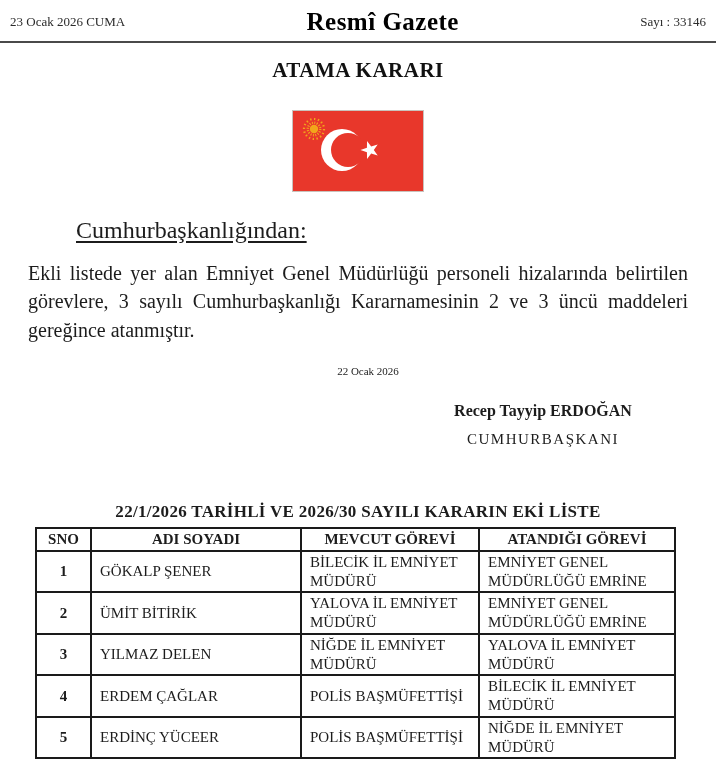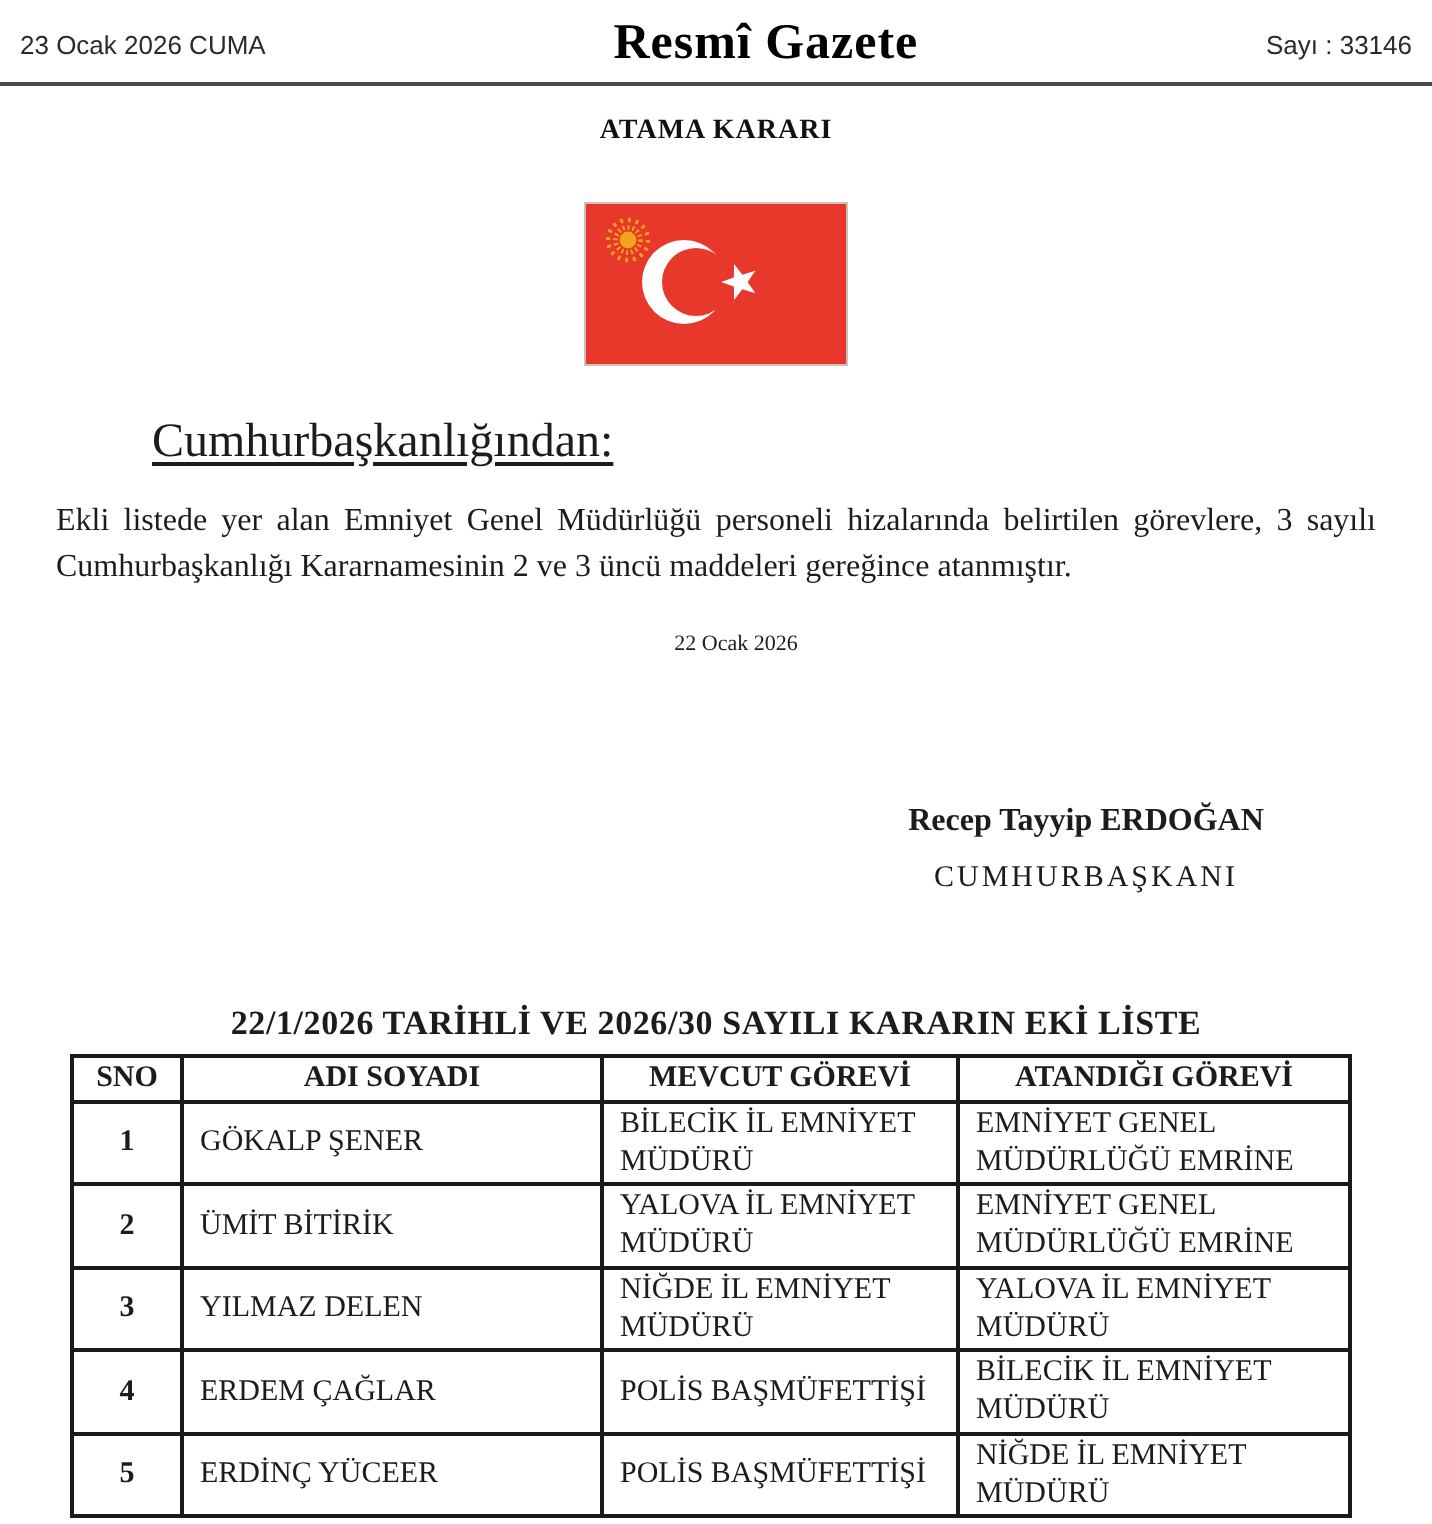--- a/index.html
+++ b/index.html
@@ -8,41 +8,41 @@
     width:716px; height:762px; margin:0 auto; background:#ffffff;
     color:#1c1c1c; font-family:"Liberation Serif", serif;
     position:relative; overflow:hidden;
   }
   
   .masthead-bar {
     display:flex; justify-content:space-between; align-items:center;
     padding:8px 10px 5px 10px; border-bottom:2px solid #4a4a4a;
   }
   .masthead-date, .masthead-issue {
-    font-family:Liberation Sans, sans-serif; font-size:13px; color:#2b2b2b;
+    font-family:Liberation Serif, serif; font-size:13px; color:#2b2b2b;
   }
   .masthead-title {
     font-size:25px; font-weight:bold; color:#000000; letter-spacing:0.5px;
   }
   
   .doc-title {
-    text-align:center; font-size:14px; font-weight:bold;
+    text-align:center; font-size:21px; font-weight:bold;
     letter-spacing:0.5px; margin-top:15px; color:#111;
   }
   
   .flag-wrap { display:flex; justify-content:center; margin-top:27px; }
   .flag-wrap svg { display:block; }
   
   .from-line {
     margin:25px 0 0 76px; font-size:24px; text-decoration:underline;
     text-underline-offset:3px;
   }
   .decision-no { margin:7px 0 0 76px; font-size:16px; font-weight:bold; }
   .body-par {
-    margin:15px 28px 12px 28px; font-size:16px; line-height:1.42;
+    margin:15px 28px 12px 28px; font-size:20px; line-height:1.42;
     text-align:justify;
   }
   .decision-date { text-align:center; margin-top:21px; font-size:11px;margin-left:20px; }
   
   .signature { position:absolute; left:433px; top:402px; width:220px; text-align:center; }
   .signatory-name { font-size:16px; font-weight:bold; white-space:nowrap; }
   .signatory-title { font-size:15px; letter-spacing:1.5px; margin-top:11px; }
   
   .table-title {
     text-align:center; font-size:17px; font-weight:bold; letter-spacing:0.3px;

